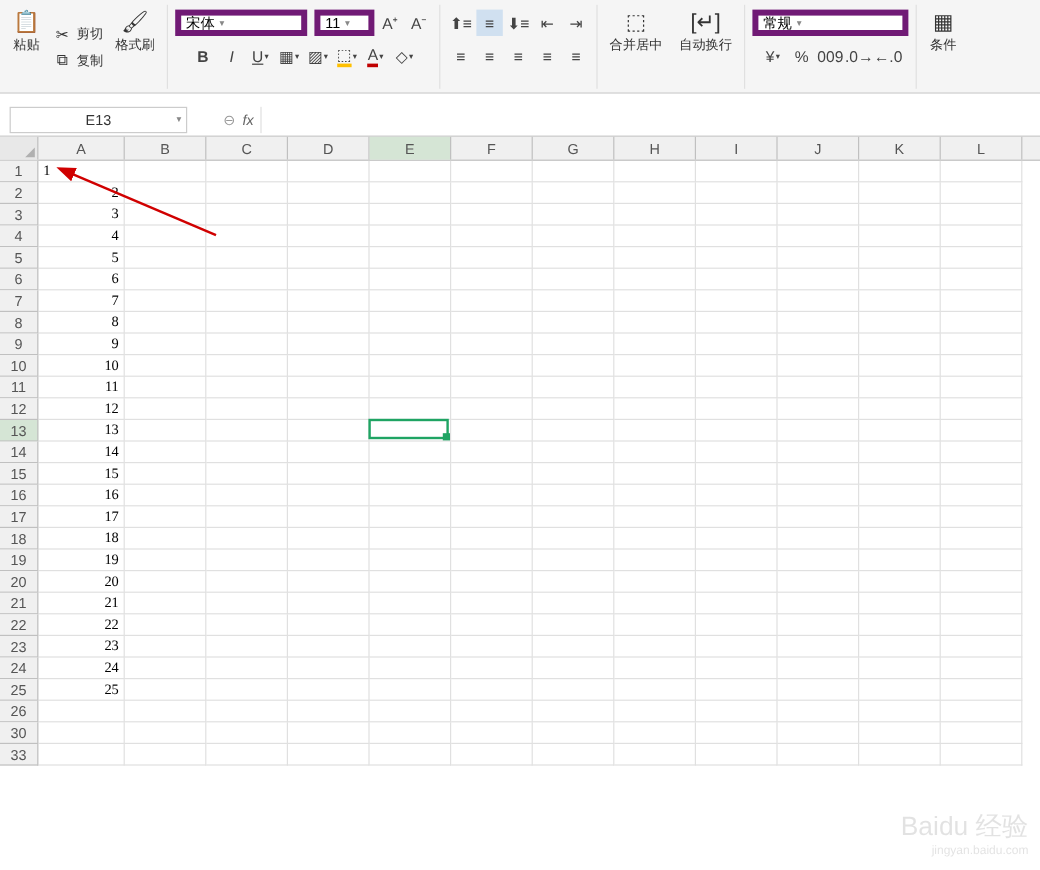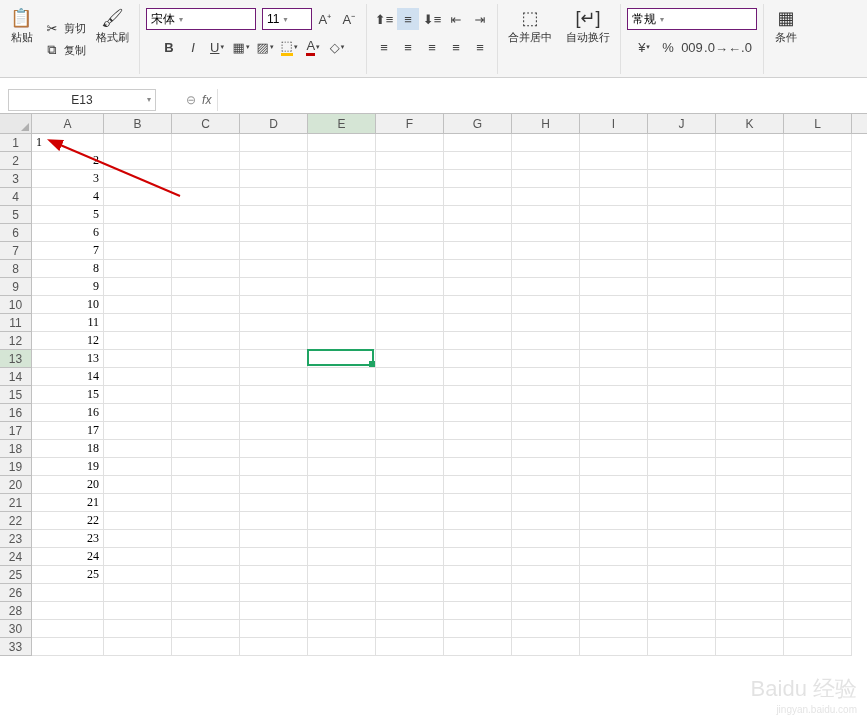--- a/index.html
+++ b/index.html
@@ -5,21 +5,21 @@
 * { margin: 0; padding: 0; box-sizing: border-box; }
 body { font-family: "Microsoft YaHei", Arial, sans-serif; font-size: 12px; background: #fff; overflow: hidden; width: 867px; height: 725px; position: relative; }
 .ribbon { background: #f5f5f5; border-bottom: 1px solid #d0d0d0; height: 78px; display: flex; align-items: flex-start; padding: 4px 0; }
 .ribbon-group { display: flex; flex-direction: column; align-items: center; padding: 0 6px; border-right: 1px solid #e0e0e0; height: 70px; justify-content: space-between; }
 .ribbon-group.vert { justify-content: flex-start; gap: 2px; }
 .big-btn { display: flex; flex-direction: column; align-items: center; cursor: pointer; padding: 2px 4px; font-size: 11px; color: #333; }
 .big-btn .ico { width: 24px; height: 24px; display: flex; align-items: center; justify-content: center; font-size: 18px; }
 .small-btn { display: flex; align-items: center; gap: 4px; cursor: pointer; font-size: 11px; color: #333; padding: 1px 2px; height: 20px; }
 .small-btn .ico { width: 16px; height: 16px; display: flex; align-items: center; justify-content: center; font-size: 13px; }
 .row { display: flex; align-items: center; gap: 2px; }
-.toolbar-select { background: #fff; border: 1px solid #701a75; height: 22px; display: flex; align-items: center; padding: 0 4px; cursor: pointer; }
+.toolbar-select { background: #fff; border: 5px solid #701a75; height: 22px; display: flex; align-items: center; padding: 0 4px; cursor: pointer; }
 .toolbar-select .caret { margin-left: 4px; font-size: 8px; color: #888; }
 .fmt-btn { width: 22px; height: 22px; display: flex; align-items: center; justify-content: center; cursor: pointer; font-size: 13px; color: #444; }
 .fmt-btn .caret { font-size: 7px; margin-left: 1px; }
 .fmt-btn.active { background: #d0e0f0; }
 .formula-bar { height: 28px; border-bottom: 1px solid #c0c0c0; display: flex; align-items: center; background: #fff; margin-top: 8px; }
 .name-box { width: 148px; height: 22px; border: 1px solid #ccc; margin-left: 8px; display: flex; align-items: center; justify-content: center; position: relative; color: #333; font-size: 12px; }
 .name-box .caret { position: absolute; right: 4px; font-size: 8px; color: #888; }
 .fx-area { display: flex; align-items: center; margin-left: 30px; gap: 6px; }
 .fx-input { flex: 1; height: 22px; border-left: 1px solid #e0e0e0; margin-left: 6px; }
 .grid-area { position: relative; }
@@ -575,35 +575,20 @@
         <div class="cell r" style="width: 68px;"></div>
         <div class="cell r" style="width: 68px;"></div>
         <div class="cell r" style="width: 68px;"></div>
         <div class="cell r" style="width: 68px;"></div>
         <div class="cell r" style="width: 68px;"></div>
         <div class="cell r" style="width: 68px;"></div>
         <div class="cell r" style="width: 68px;"></div>
         <div class="cell r" style="width: 68px;"></div>
       </div>
       <div class="grid-row">
-        <div class="row-h">28</div>
-        <div class="cell r" style="width: 72px;"></div>
-        <div class="cell r" style="width: 68px;"></div>
-        <div class="cell r" style="width: 68px;"></div>
-        <div class="cell r" style="width: 68px;"></div>
-        <div class="cell r" style="width: 68px;"></div>
-        <div class="cell r" style="width: 68px;"></div>
-        <div class="cell r" style="width: 68px;"></div>
-        <div class="cell r" style="width: 68px;"></div>
-        <div class="cell r" style="width: 68px;"></div>
-        <div class="cell r" style="width: 68px;"></div>
-        <div class="cell r" style="width: 68px;"></div>
-        <div class="cell r" style="width: 68px;"></div>
-      </div>
-      <div class="grid-row">
         <div class="row-h">30</div>
         <div class="cell r" style="width: 72px;"></div>
         <div class="cell r" style="width: 68px;"></div>
         <div class="cell r" style="width: 68px;"></div>
         <div class="cell r" style="width: 68px;"></div>
         <div class="cell r" style="width: 68px;"></div>
         <div class="cell r" style="width: 68px;"></div>
         <div class="cell r" style="width: 68px;"></div>
         <div class="cell r" style="width: 68px;"></div>
         <div class="cell r" style="width: 68px;"></div>

